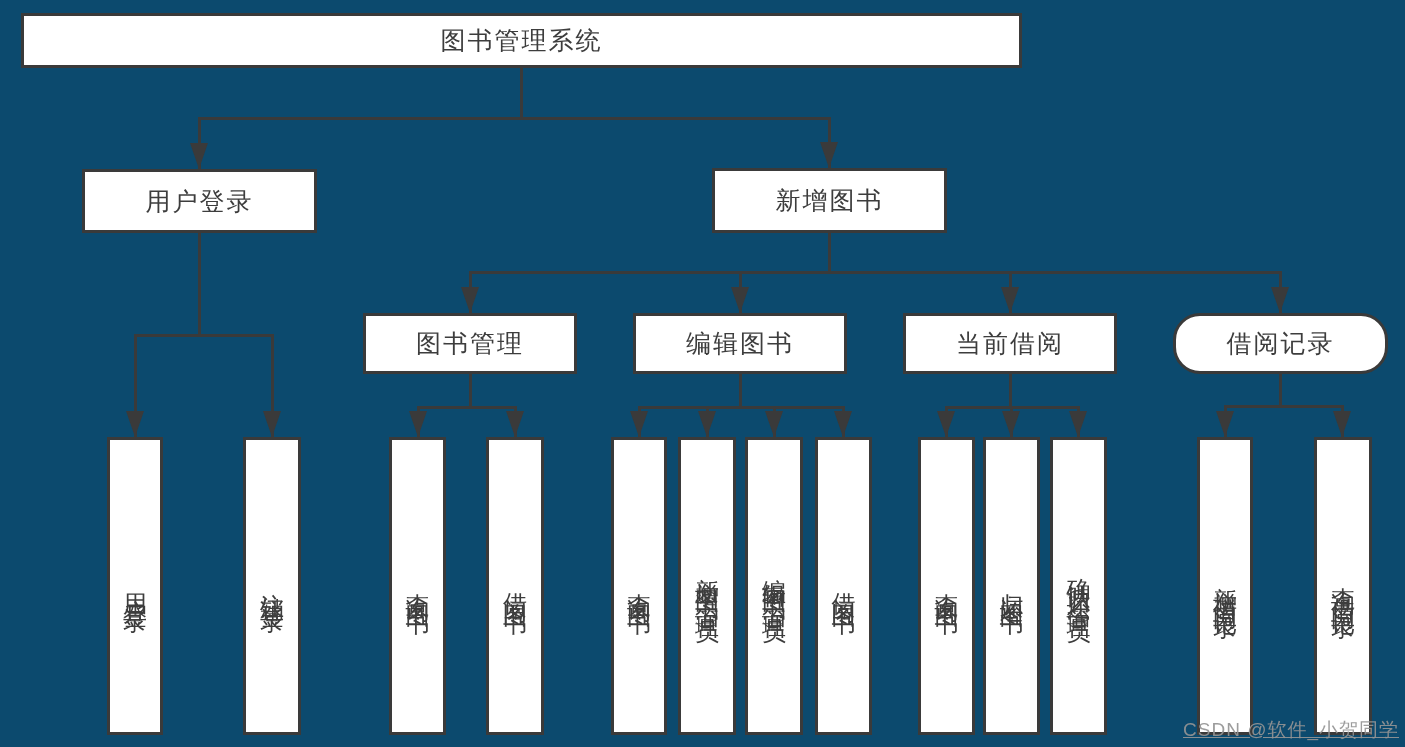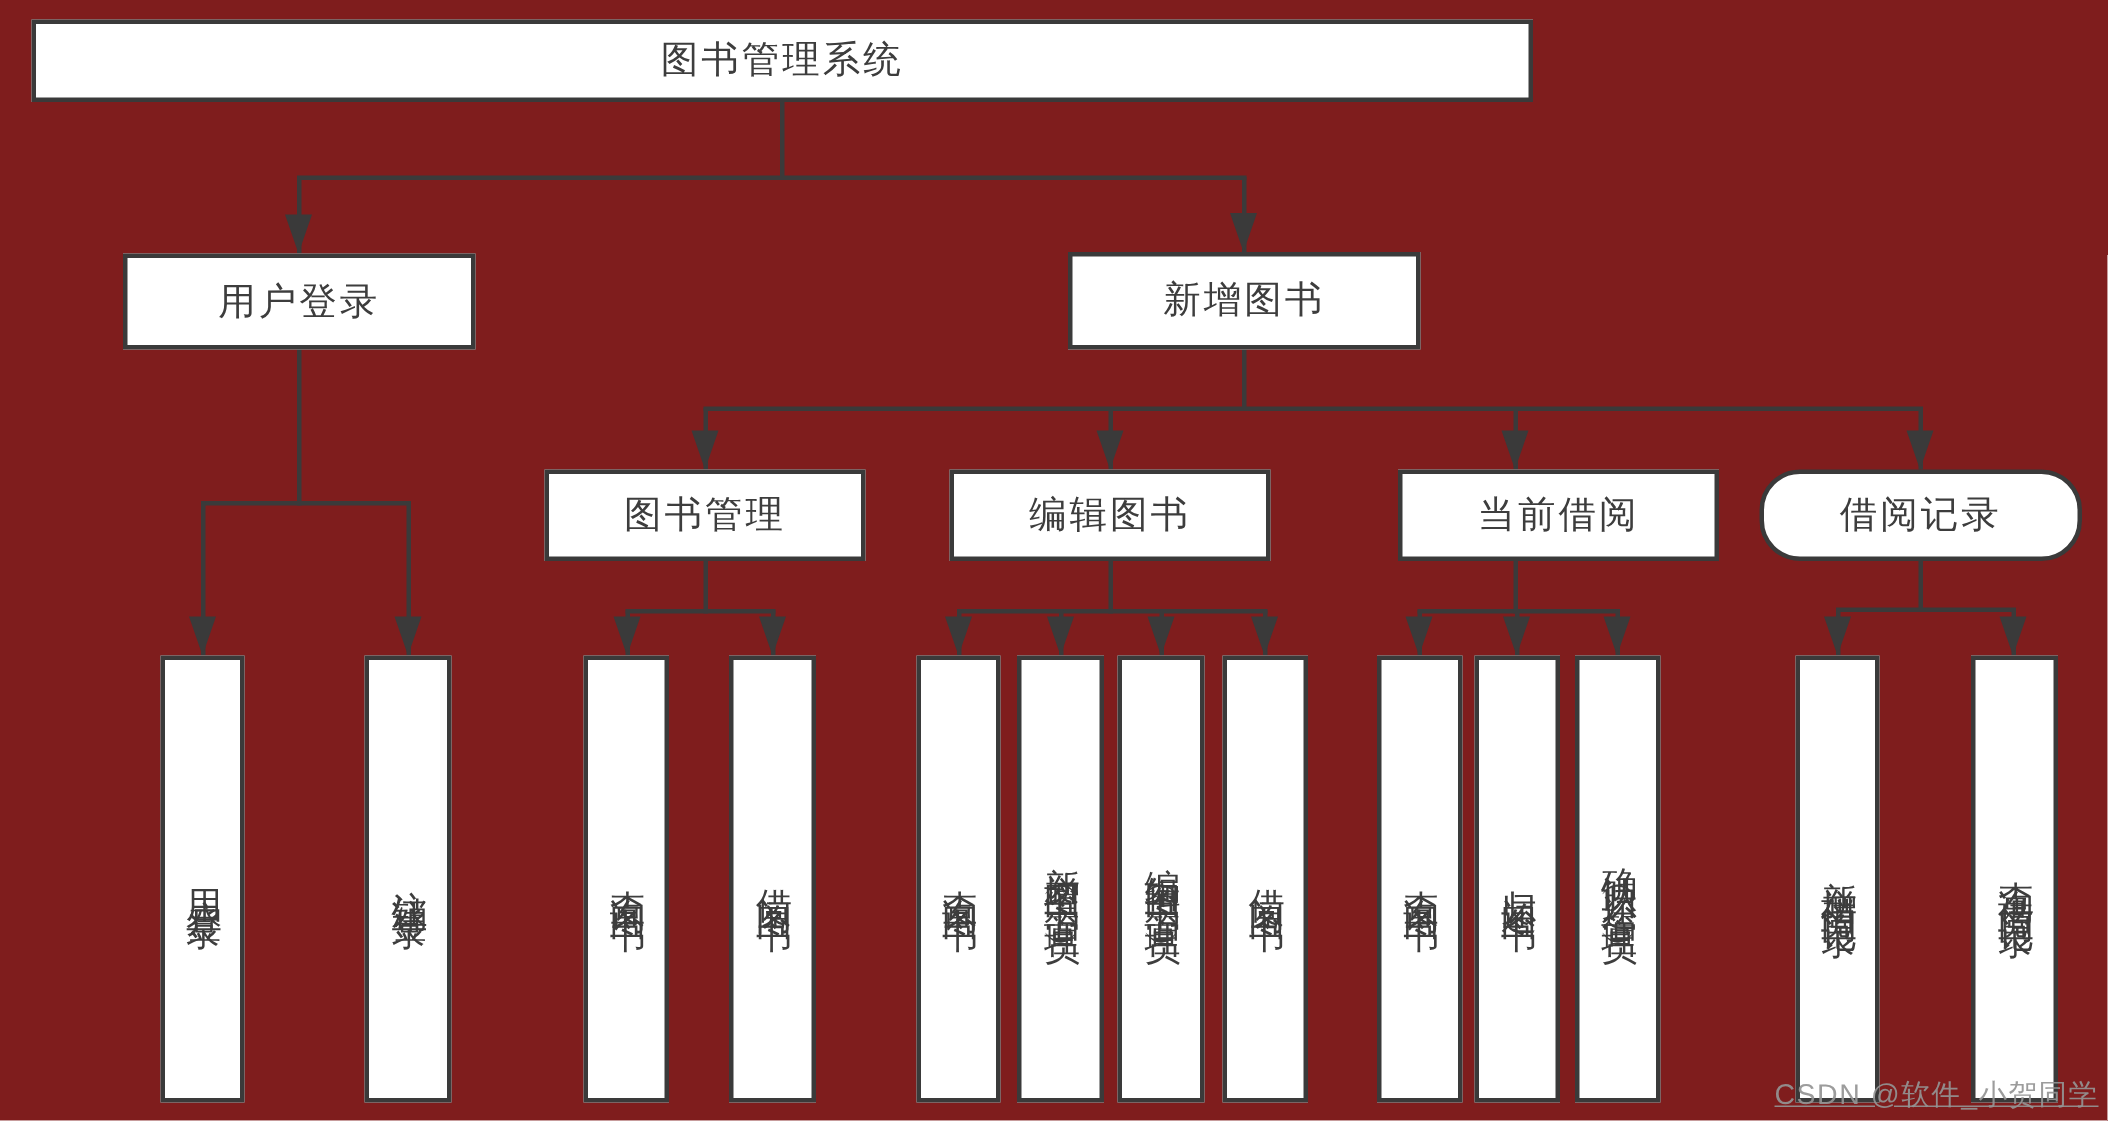--- a/index.html
+++ b/index.html
@@ -2,21 +2,21 @@
 <html><head>
 <meta charset="utf-8">
 <style>
   * { margin: 0; padding: 0; box-sizing: border-box; }
   html, body { background: #ffffff; }
   body { font-family: "Liberation Sans", sans-serif; }
   #canvas {
     position: relative;
     width: 1405px;
     height: 747px;
-    background: #7f1d1d;
+    background: #0c4a6e;
     overflow: hidden;
   }
   .node {
     position: absolute;
     background: #ffffff;
     border: 3px solid #3a3a3a;
     display: flex;
     align-items: center;
     justify-content: center;
     color: #3d3d3d;
@@ -122,21 +122,21 @@
       </div>
       <div class="node" style="left: 712px; top: 168px; width: 235px; height: 65px;">
         <span class="lbl">新增图书</span>
       </div>
       <div class="node" style="left: 363px; top: 313px; width: 214px; height: 61px;">
         <span class="lbl">图书管理</span>
       </div>
       <div class="node" style="left: 633px; top: 313px; width: 214px; height: 61px;">
         <span class="lbl">编辑图书</span>
       </div>
-      <div class="node" style="left: 932px; top: 313px; width: 214px; height: 61px; justify-content: center;">
+      <div class="node" style="left: 903px; top: 313px; width: 214px; height: 61px; justify-content: center;">
         <span class="lbl">当前借阅</span>
       </div>
       <div class="node" style="left: 1173px; top: 313px; width: 215px; height: 61px; border-radius: 27px;">
         <span class="lbl">借阅记录</span>
       </div>
       <div class="node v" style="left: 107px; top: 437px; width: 56px; height: 298px;">
         <span class="lbl">用户登录</span>
       </div>
       <div class="node v" style="left: 243px; top: 437px; width: 58px; height: 298px;">
         <span class="lbl">注销登录</span>

